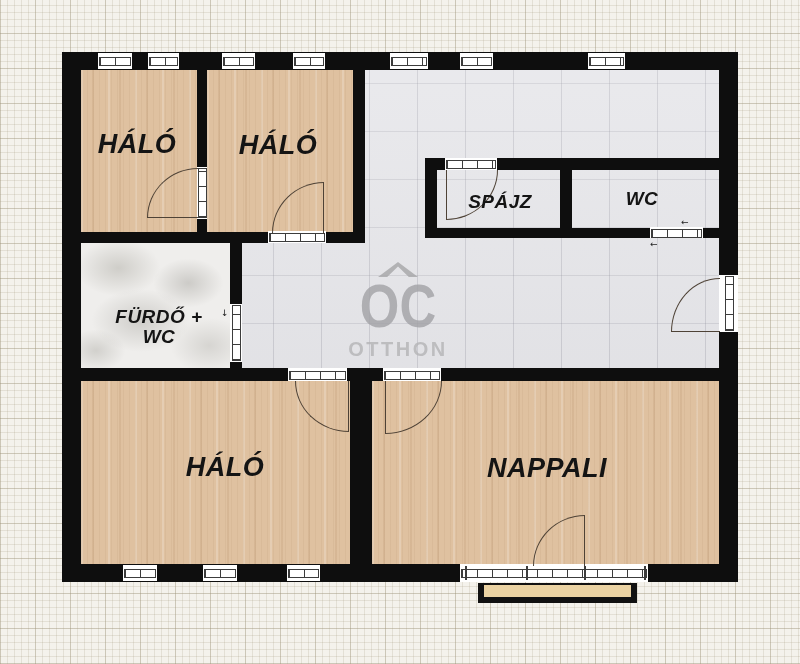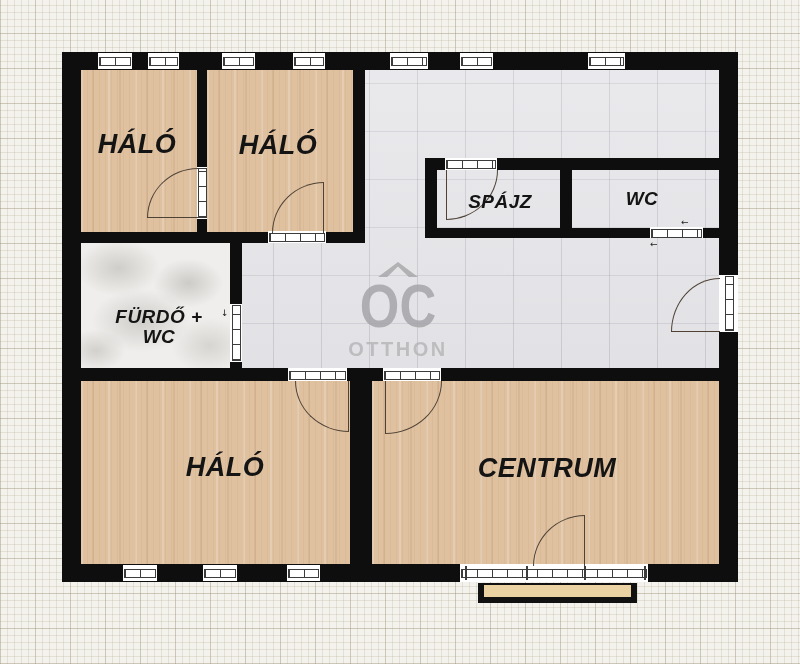--- a/index.html
+++ b/index.html
@@ -191,21 +191,21 @@
 
   <div class="lbl" style="left:137px;top:144px;">HÁLÓ</div>
   <div class="lbl" style="left:278px;top:145px;">HÁLÓ</div>
   <div class="lbl md" style="left:500px;top:202px;">SPÁJZ</div>
   <div class="lbl md" style="left:642px;top:199px;">WC</div>
   <div class="lbl md" style="left:159px;top:301px;margin-top:26px;">
     <span style="display:block;">FÜRDŐ +</span>
     <span style="display:block;">WC</span>
   </div>
   <div class="lbl" style="left:225px;top:467px;">HÁLÓ</div>
-  <div class="lbl" style="left:547px;top:468px;">CENTRUM</div>
+  <div class="lbl" style="left:547px;top:468px;">NAPPALI</div>
 
   <div class="wm">
     <div class="wm-roof"></div>
     <div class="wm-mono">OC</div>
     <div class="wm-l1">OTTHON</div>
   </div>
 
 </div>
 
 </body></html>

